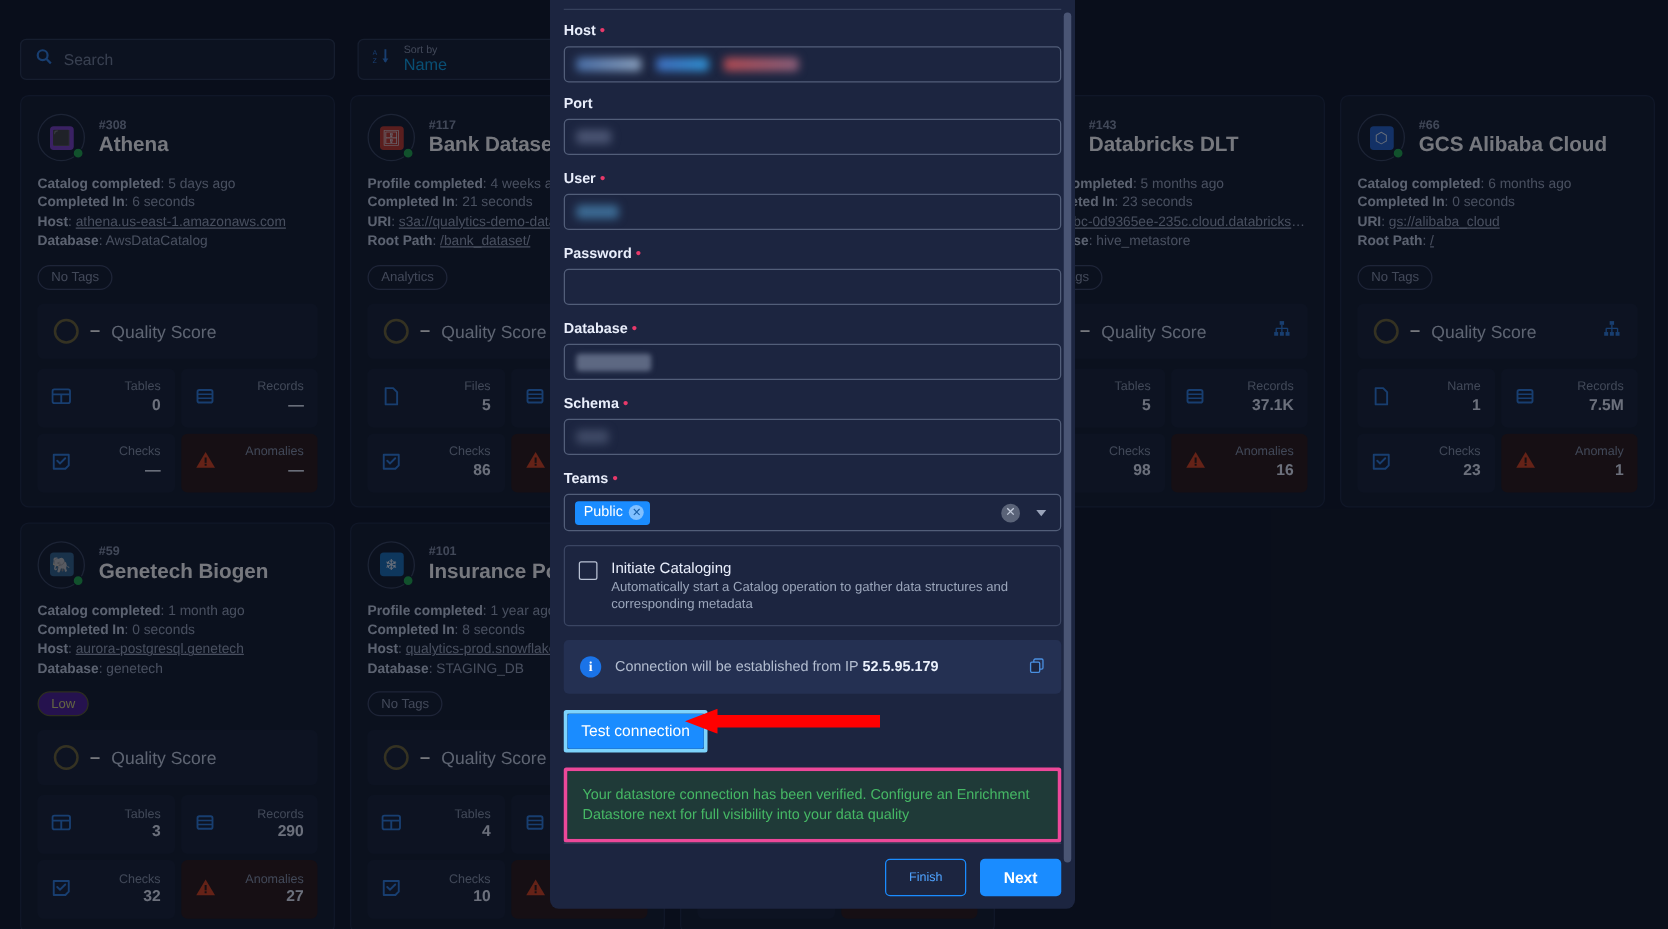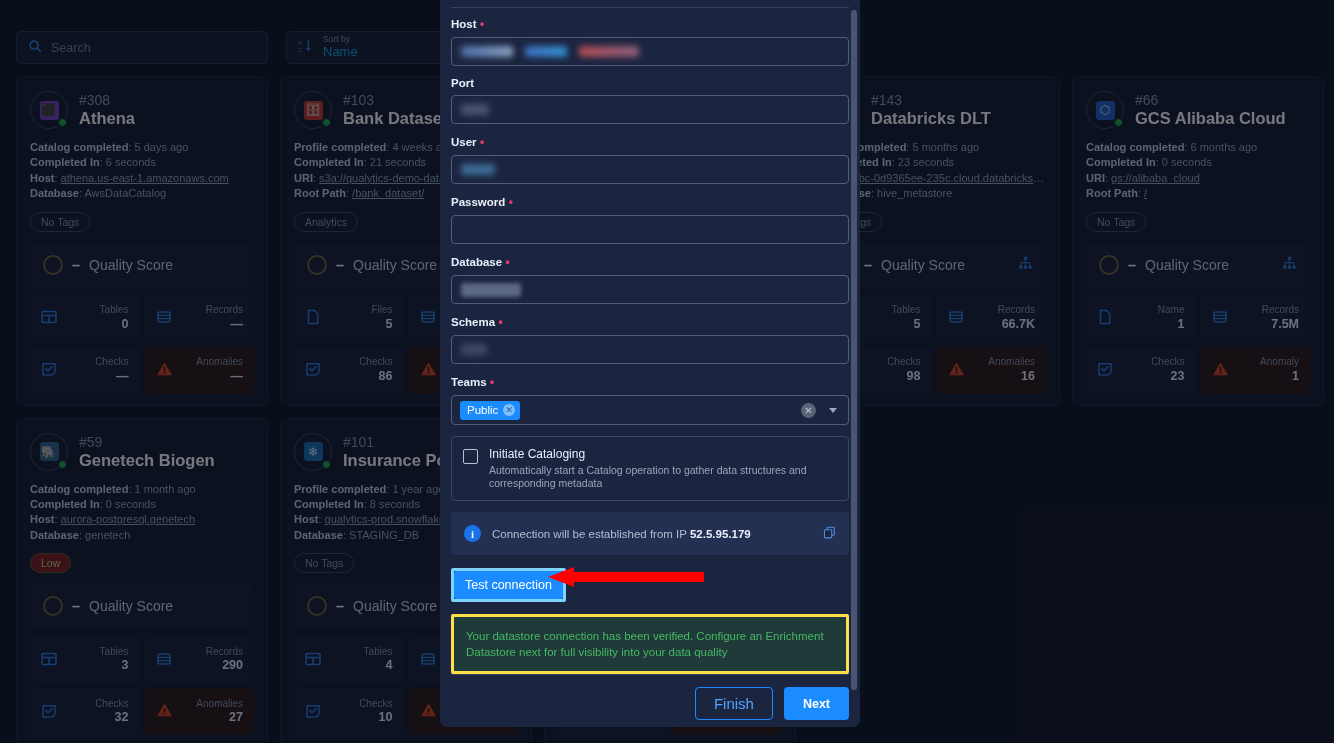--- a/index.html
+++ b/index.html
@@ -48,37 +48,37 @@
   }
   .avatar .logo-sq {
     width: 19px; height: 19px; border-radius: 3px;
     display: flex; align-items: center; justify-content: center; font-size: 12px;
   }
   .status-dot {
     position: absolute; right: 0px; bottom: 1px; width: 9px; height: 9px;
     border-radius: 50%; border: 1.5px solid #131b2c;
   }
   .head-texts { display: flex; flex-direction: column; min-width: 0; }
-  .card-id { font-size: 14px; color: #8a95ab; font-weight: normal; margin-bottom: 1px; }
+  .card-id { font-size: 10px; color: #8a95ab; font-weight: bold; margin-bottom: 1px; }
   .card-title {
     font-size: 16.5px; font-weight: bold; color: #ffffff; white-space: nowrap;
     overflow: hidden; text-overflow: ellipsis; max-width: 182px;
   }
 
   .meta { font-size: 11px; line-height: 15.4px; color: #9aa5ba; margin-bottom: 10px; }
   .meta b { color: #c6d0e2; font-weight: bold; }
   .meta .row { white-space: nowrap; overflow: hidden; text-overflow: ellipsis; }
   .meta a { color: #9aa5ba; text-decoration: underline; }
 
   .tag {
     display: inline-block; border: 1px solid #3d4764; border-radius: 11px;
     padding: 3px 10px; font-size: 10.5px; color: #8d97ad; margin-bottom: 11px;
   }
   .tag.analytics { color: #8d97ad; }
-  .tag.low { background: #7f1d1d; border-color: #5d5c2c; color: #d4d47a; }
+  .tag.low { background: #4c1d95; border-color: #5d5c2c; color: #d4d47a; }
 
   .quality {
     background: #172134; border-radius: 5px; height: 44px; display: flex;
     align-items: center; padding: 0 13px; gap: 9px; margin-bottom: 8px;
   }
   .q-ring {
     width: 20px; height: 20px; border-radius: 50%; border: 2px solid #6f6533;
     flex: 0 0 20px;
   }
   .q-score { font-size: 14.5px; font-weight: bold; color: #ffffff; }
@@ -176,30 +176,30 @@
 
   .test-wrap {
     display: inline-block; border: 3px solid #7dd3fc; border-radius: 2px;
     padding: 0; margin-bottom: 12px;
   }
   .test-btn {
     background: #1a8cff; color: #fff; font-size: 12.5px; border: none;
     padding: 7px 11px; border-radius: 2px; display: block; cursor: pointer;
     font-family: "Liberation Sans", sans-serif;
   }
-  .success-wrap { border: 3px solid #fde047; border-radius: 2px; margin-bottom: 0; }
+  .success-wrap { border: 3px solid #ec4899; border-radius: 2px; margin-bottom: 0; }
   .success-box {
     background: #1f3a38; padding: 11px 12px; font-size: 11.5px; color: #46b865;
     line-height: 16px;
   }
   .modal-divider-bottom { height: 1px; background: #36415c; margin-bottom: 12px; }
   .modal-actions { display: flex; justify-content: flex-end; gap: 11px; padding-bottom: 14px; }
   .btn-finish {
     border: 1px solid #1a8cff; background: transparent; color: #4fa3ff;
-    font-size: 15px; padding: 7px 18px; border-radius: 4px; cursor: pointer;
+    font-size: 10px; padding: 7px 18px; border-radius: 4px; cursor: pointer;
     font-family: "Liberation Sans", sans-serif;
   }
   .btn-next {
     border: none; background: #1a8cff; color: #fff;
     font-size: 12.5px; font-weight: bold; padding: 8px 19px; border-radius: 4px; cursor: pointer;
     font-family: "Liberation Sans", sans-serif;
   }
   .modal-scrollbar {
     position: absolute; right: 3px; top: 0; width: 6px; height: 727px; background: transparent;
   }
@@ -308,21 +308,21 @@
                 <span class="v" style="display:block">—</span>
               </span>
             </div>
           </div></div>
         <div class="card"><div class="card-head">
             <span class="avatar">
               <span class="logo-sq" style="background:#c0392b">🗄</span>
               <span class="status-dot" style="background:#1fa84a"></span>
             </span>
             <span class="head-texts">
-              <span class="card-id">#103</span>
+              <span class="card-id">#117</span>
               <span class="card-title">Bank Dataset - Parquet</span>
             </span>
           </div><div class="meta">
             <div class="row"><b>Profile completed</b>: <span>4 weeks ago</span></div>
             <div class="row"><b>Completed In</b>: <span>21 seconds</span></div>
             <div class="row"><b>URI</b>: <a href="#">s3a://qualytics-demo-data</a></div>
             <div class="row"><b>Root Path</b>: <a href="#">/bank_dataset/</a></div>
           </div><span class="tag analytics">Analytics</span><div class="quality">
             <span class="q-ring"></span>
             <span class="q-score">–</span>
@@ -486,21 +486,21 @@
               </span>
             </div>
             <div class="stat">
               <span class="ico"><svg width="16" height="16" viewBox="0 0 16 16" fill="none">
                   <rect x="2" y="3" width="12" height="10" rx="1.5" stroke="#2f7fe0" stroke-width="1.5"></rect>
                   <line x1="2" y1="6.4" x2="14" y2="6.4" stroke="#2f7fe0" stroke-width="1.3"></line>
                   <line x1="2" y1="9.6" x2="14" y2="9.6" stroke="#2f7fe0" stroke-width="1.3"></line>
                 </svg></span>
               <span class="vals">
                 <span class="k" style="display:block">Records</span>
-                <span class="v" style="display:block">66.7K</span>
+                <span class="v" style="display:block">37.1K</span>
               </span>
             </div>
             <div class="stat">
               <span class="ico"><svg width="16" height="16" viewBox="0 0 16 16" fill="none">
                   <path d="M2 2.8h12v8.5l-2.7 2.7H2z" stroke="#2f7fe0" stroke-width="1.5" stroke-linejoin="round"></path>
                   <path d="M4.8 7.6l2.2 2.2 4.2-4.2" stroke="#2f7fe0" stroke-width="1.5" fill="none" stroke-linecap="round"></path>
                 </svg></span>
               <span class="vals">
                 <span class="k" style="display:block">Checks</span>
                 <span class="v" style="display:block">98</span>

